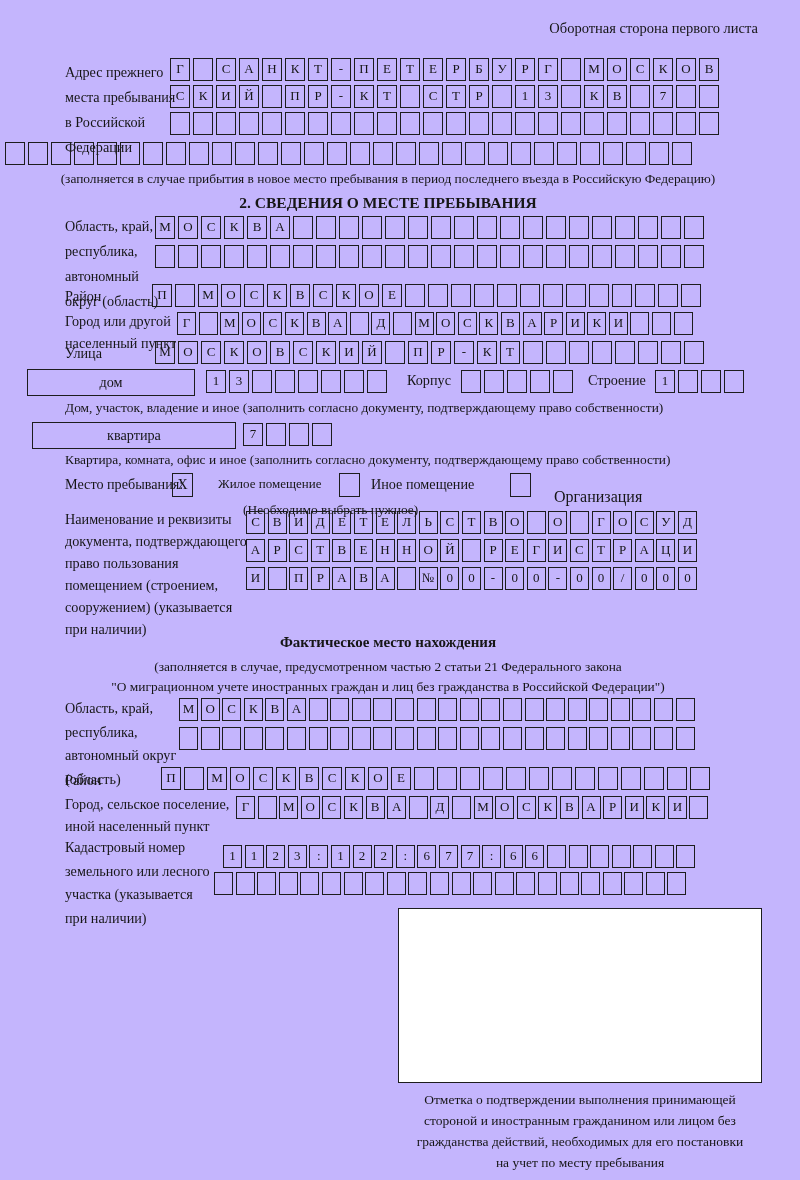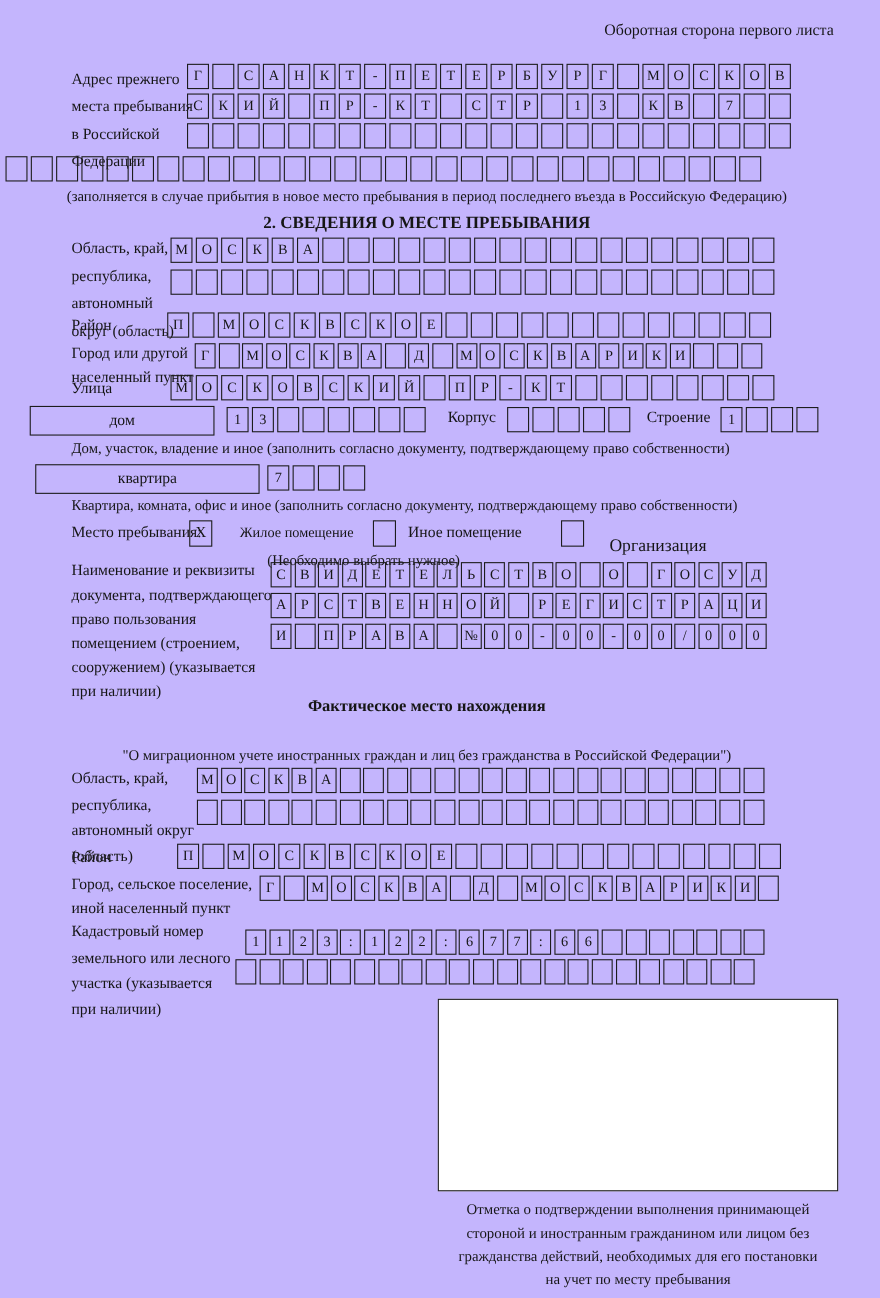--- a/index.html
+++ b/index.html
@@ -429,20 +429,21 @@
         <div class="cell">0</div>
         <div class="cell">0</div>
         <div class="cell">/</div>
         <div class="cell">0</div>
         <div class="cell">0</div>
         <div class="cell">0</div>
       </div>
   </div>
 
   <div class="abs center hdr" style="top:634px; font-size:15px;">Фактическое место нахождения</div>
+  <div class="abs center cap" style="top:659px;">(заполняется в случае, предусмотренном частью 2 статьи 21 Федерального закона</div>
   <div class="abs center cap" style="top:679px;">"О миграционном учете иностранных граждан и лиц без гражданства в Российской Федерации")</div>
 
   <div class="abs lbl lh23" style="left:65px; top:697px;">Область, край,
 республика,
 автономный округ
 (область)</div>
   <div class="abs col gap6" style="left:179px; top:698px;">
     <div class="row sm">
         <div class="cell">М</div>
         <div class="cell">О</div>

